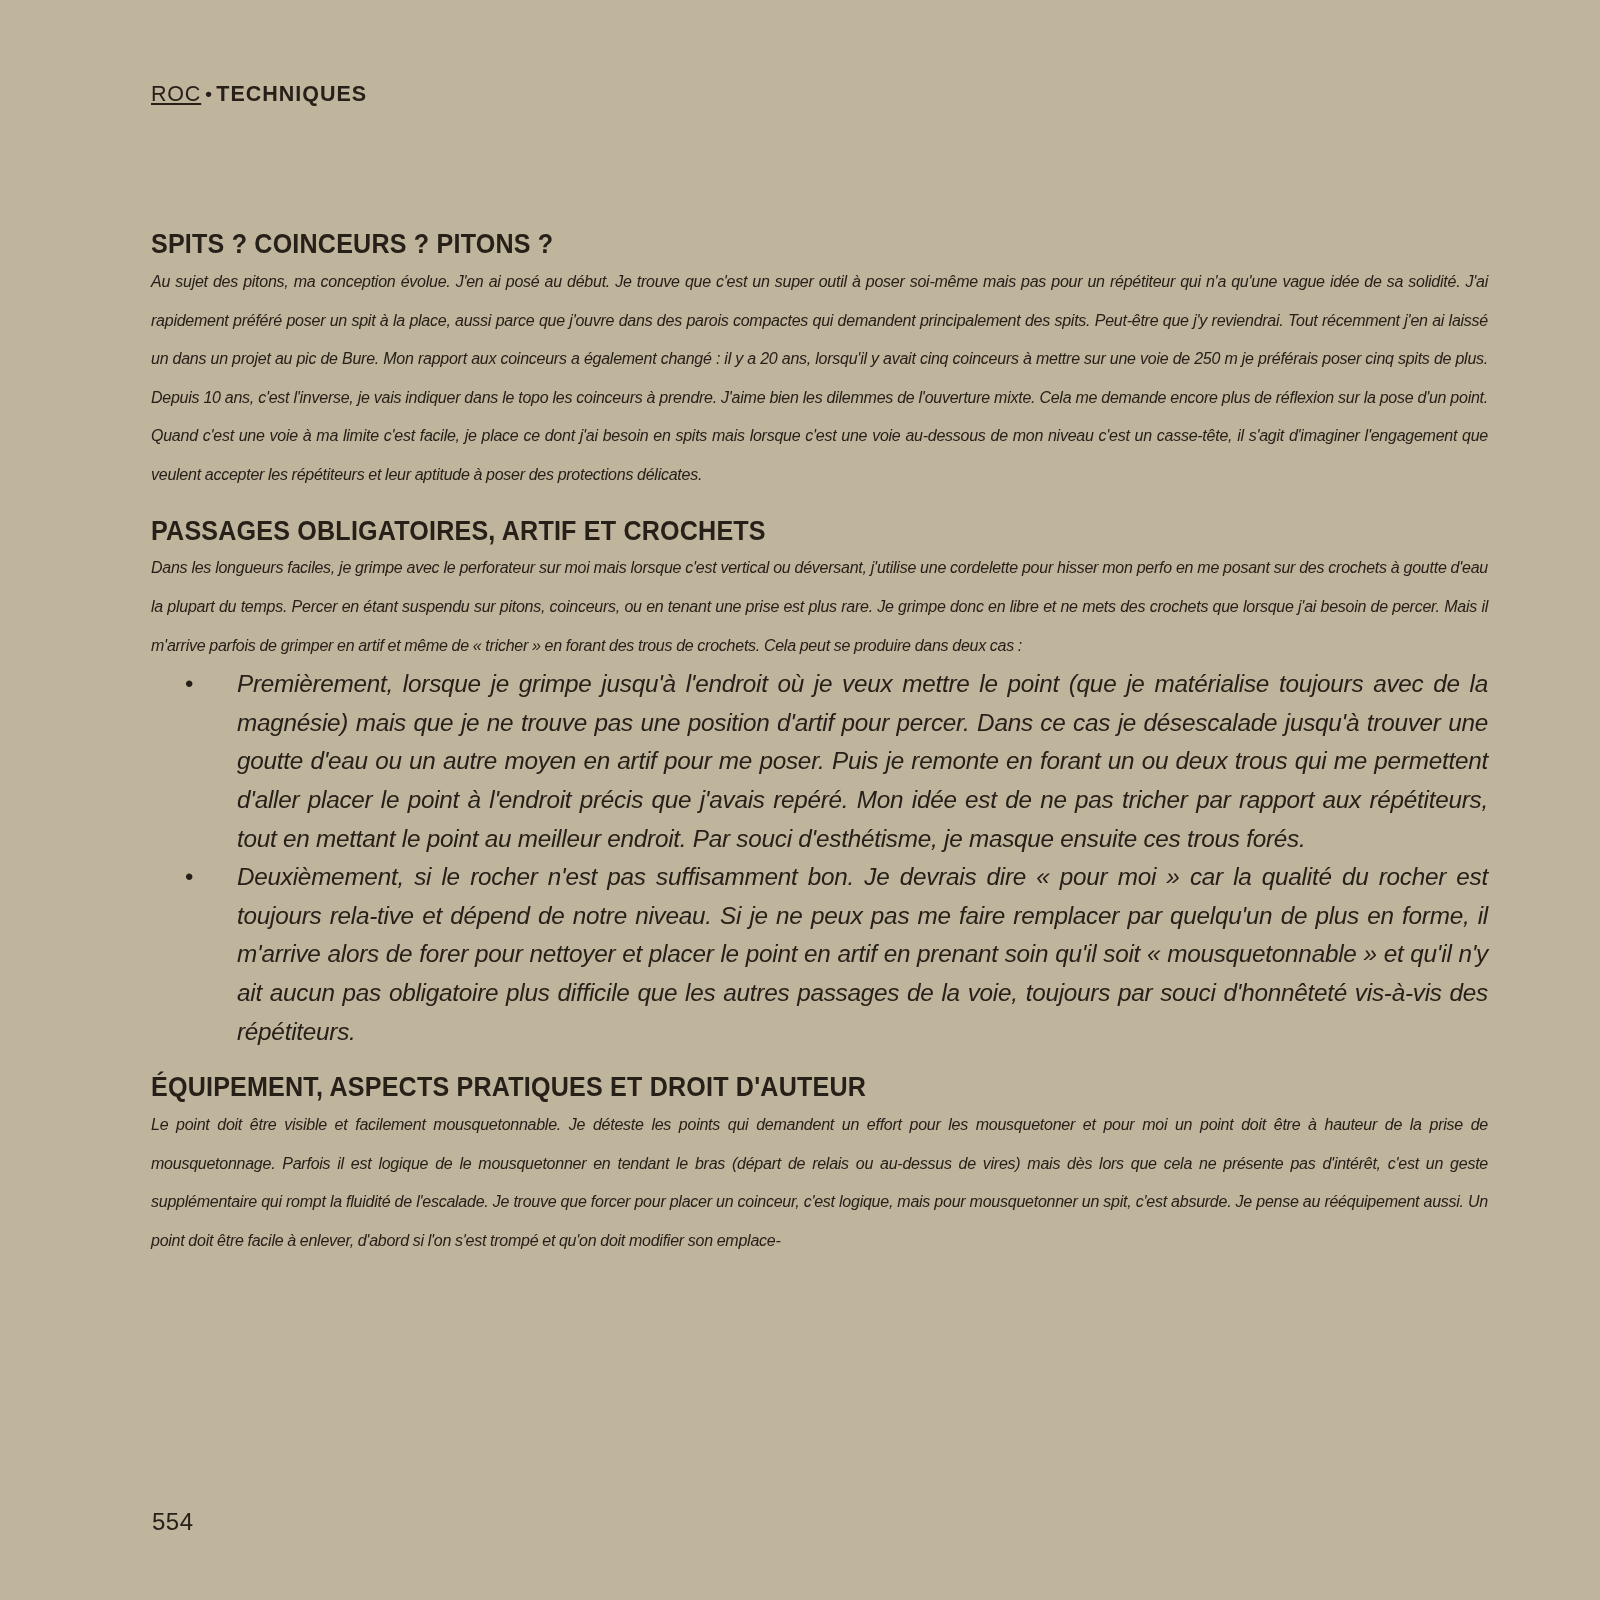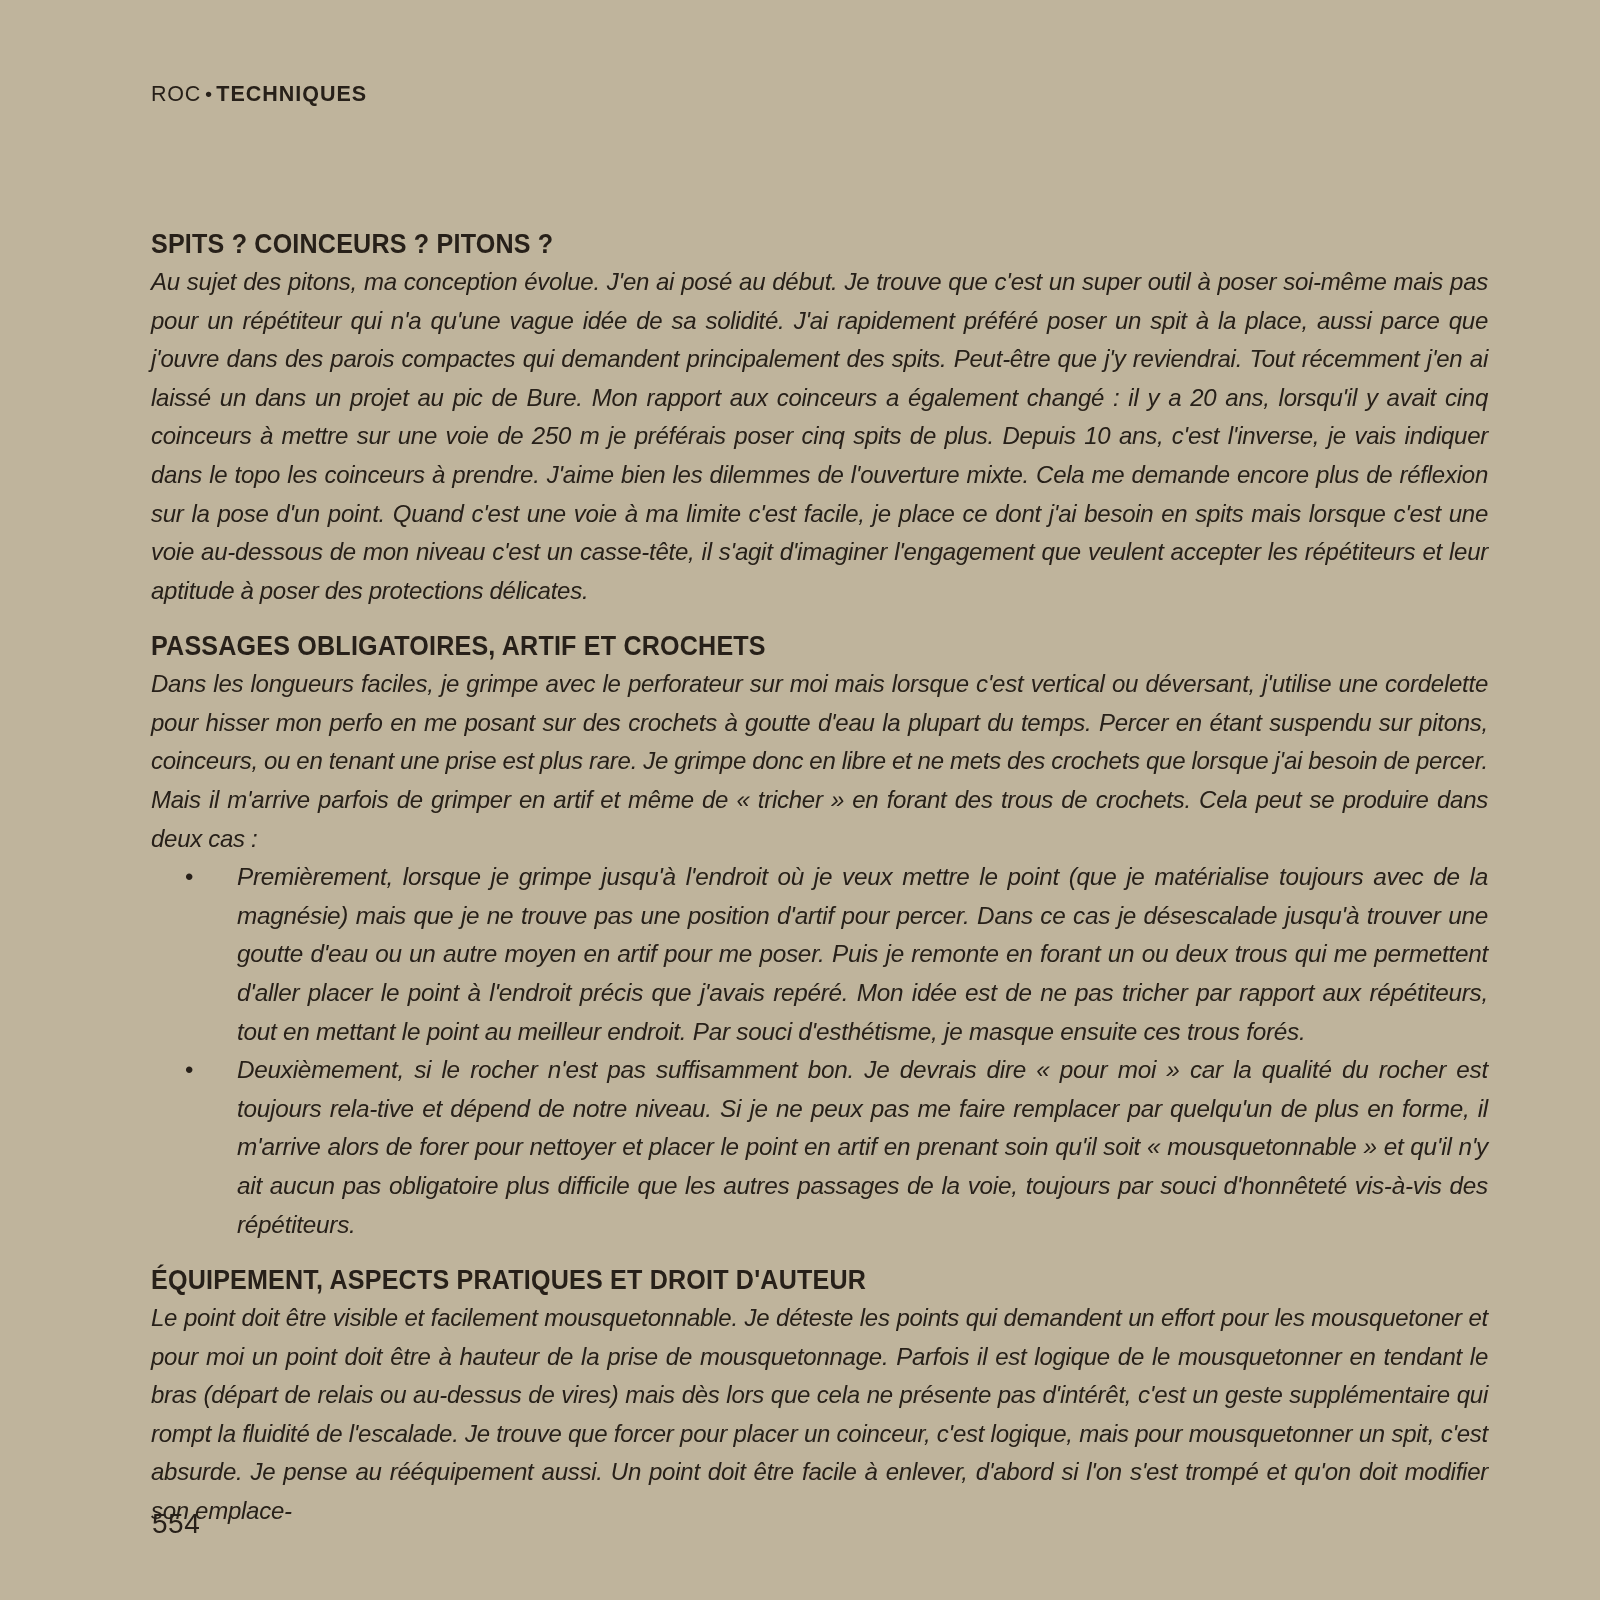--- a/index.html
+++ b/index.html
@@ -25,20 +25,21 @@
     left: 151px;
     top: 82px;
     font-size: 21.5px;
     letter-spacing: 0.4px;
     white-space: nowrap;
     font-stretch: condensed;
   }
   .running-head .rh-roc {
     font-weight: 400;
     letter-spacing: 0.8px;
+    text-decoration: underline;
   }
   .running-head .rh-sep {
     font-weight: 700;
     padding: 0 4px;
     font-size: 19px;
     position: relative;
     top: -1px;
   }
   .running-head .rh-title {
     font-weight: 700;
@@ -62,21 +63,21 @@
     transform: scaleX(0.93);
     transform-origin: left center;
     white-space: nowrap;
   }
   .block + .block {
     margin-top: 20px;
   }
 
   p.body-par {
     margin: 0;
-    font-size: 24px;
+    font-size: 16px;
     font-style: italic;
     line-height: 38.6px;
     text-align: justify;
     font-stretch: condensed;
     -webkit-font-smoothing: antialiased;
   }
   p.body-par.tight {
     letter-spacing: -0.25px;
     word-spacing: -0.3px;
   }
@@ -102,21 +103,21 @@
     top: 0;
     font-style: normal;
     font-size: 24px;
     line-height: 38.6px;
   }
 
   .folio {
     position: absolute;
     left: 152px;
     top: 1508px;
-    font-size: 28px;
+    font-size: 24px;
     font-weight: 400;
     letter-spacing: 0.5px;
     font-stretch: condensed;
   }
 </style>
 </head>
 <body>
 
 <div class="page">
 

